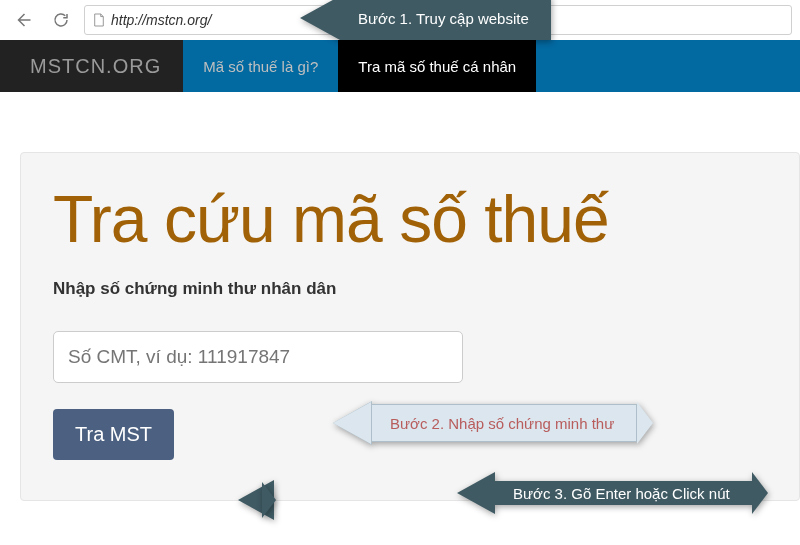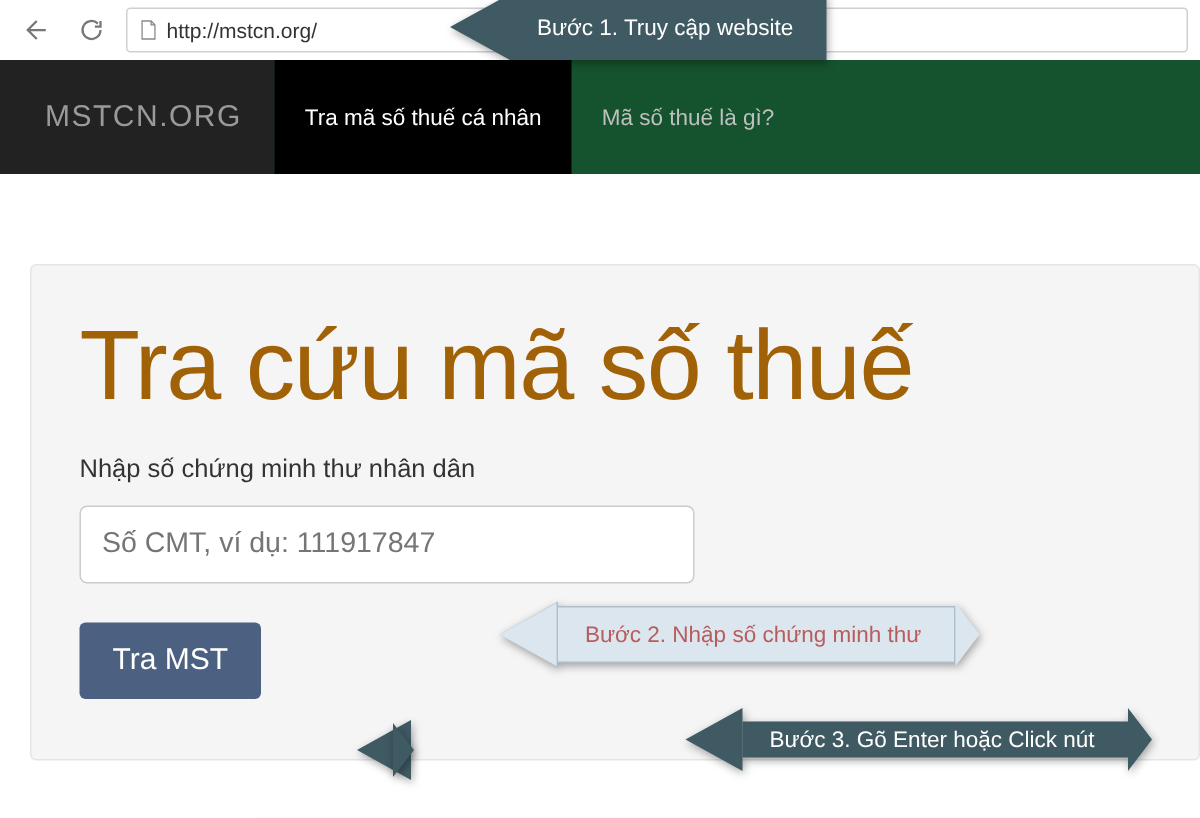--- a/index.html
+++ b/index.html
@@ -4,34 +4,34 @@
   <style>
     * { margin:0; padding:0; box-sizing:border-box; font-family: Arial, Helvetica, sans-serif; }
     body { width:800px; height:545px; background:#fff; overflow:hidden; position:relative; }
 
     
     .chrome { height:40px; background:#fff; display:flex; align-items:center; padding:0 8px; gap:8px; border-bottom:1px solid transparent; }
     .nav-btn { width:30px; height:30px; display:flex; align-items:center; justify-content:center; color:#5a5a5a; border-radius:15px; }
     .nav-btn svg { width:18px; height:18px; }
     .url-bar { flex:1; height:30px; border:1px solid #d0d0d0; border-radius:3px; display:flex; align-items:center; padding:0 8px; gap:6px; color:#666; }
     .url-bar .file-icon { width:12px; height:14px; }
-    .url-bar span.url { font-size:14px; color:#333; }
+    .url-bar span.url { font-size:14px; color:#333;font-style:italic; }
 
     
-    .navbar { height:76px; background:#14532d; display:flex; align-items:stretch; }
+    .navbar { height:52px; background:#0369a1; display:flex; align-items:stretch; }
     .brand { color:#9a9a9a; font-size:20px; letter-spacing:1px; display:flex; align-items:center; padding:0 22px 0 30px; background:#222; }
     .tab { display:flex; align-items:center; padding:0 20px; color:#bfbfbf; font-size:15px; cursor:pointer; }
     .tab.active { background:#000; color:#fff; }
 
     
     .card-wrap { padding:60px 0 0 20px; }
     .card { background:#f5f5f5; border:1px solid #e5e5e5; border-radius:4px; padding:28px 32px 40px 32px; width:780px; }
     .card h1 { font-size:66px; font-weight:400; color:#a16207; letter-spacing:-1px; }
-    .label { margin-top:22px; font-size:17px; font-weight:400; color:#333; }
-    .inp { margin-top:14px; width:410px; height:52px; background:#fff; border:1px solid #ccc; border-radius:5px; padding:13px 14px; font-size:19px; color:#15803d; }
+    .label { margin-top:22px; font-size:17px; font-weight:700; color:#333; }
+    .inp { margin-top:32px; width:410px; height:52px; background:#fff; border:1px solid #ccc; border-radius:5px; padding:13px 14px; font-size:19px; color:#15803d; }
     .btn { margin-top:26px; display:inline-block; background:#4c6181; color:#fff; border:none; border-radius:4px; padding:14px 22px; font-size:20px; cursor:pointer; }
 
     
     .callout { position:absolute; display:flex; align-items:center; pointer-events:none; filter: drop-shadow(1px 2px 3px rgba(0,0,0,.35)); }
     .callout .body { height:40px; display:flex; align-items:center; padding:0 22px 0 18px; font-size:15px; white-space:nowrap; }
     .arrow-tip { width:0; height:0; }
 
     .cl1 { top:-4px; left:300px; }
     .cl1 .body { background:#3f5a63; color:#fff; height:44px; }
     .cl1 .tip-left { border-top:22px solid transparent; border-bottom:22px solid transparent; border-right:40px solid #3f5a63; }
@@ -64,22 +64,22 @@
   <div class="url-bar">
     <svg class="file-icon" viewBox="0 0 14 16">
         <path fill="none" stroke="#888" d="M2 1h7l3 3v11H2z M9 1v3h3"></path>
       </svg>
     <span class="url">http://mstcn.org/</span>
   </div>
 </div>
 
 <div class="navbar">
   <div class="brand">MSTCN.ORG</div>
+  <div class="tab">Mã số thuế là gì?</div>
   <div class="tab active">Tra mã số thuế cá nhân</div>
-  <div class="tab">Mã số thuế là gì?</div>
 </div>
 
 <div class="card-wrap">
   <div class="card">
     <h1>Tra cứu mã số thuế</h1>
     <div class="label">Nhập số chứng minh thư nhân dân</div>
     <input class="inp" type="text" placeholder="Số CMT, ví dụ: 111917847" style="">
     <br>
     <button class="btn">Tra MST</button>
   </div>

